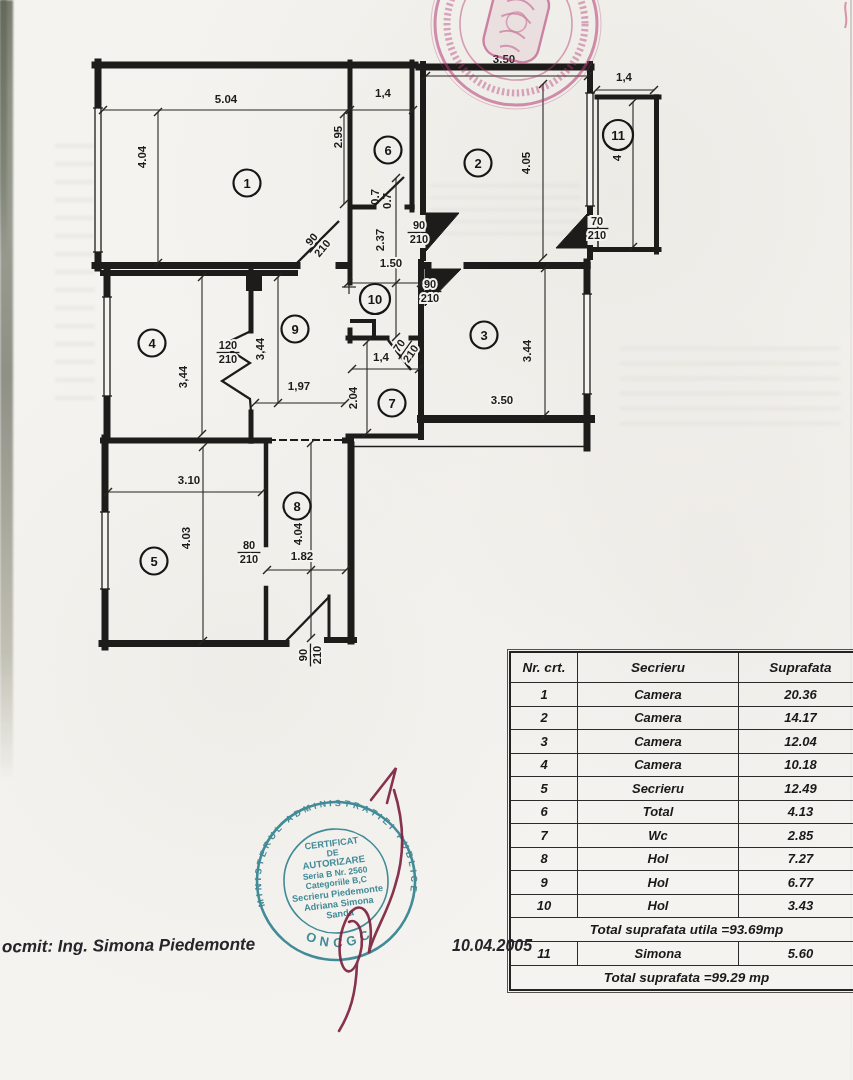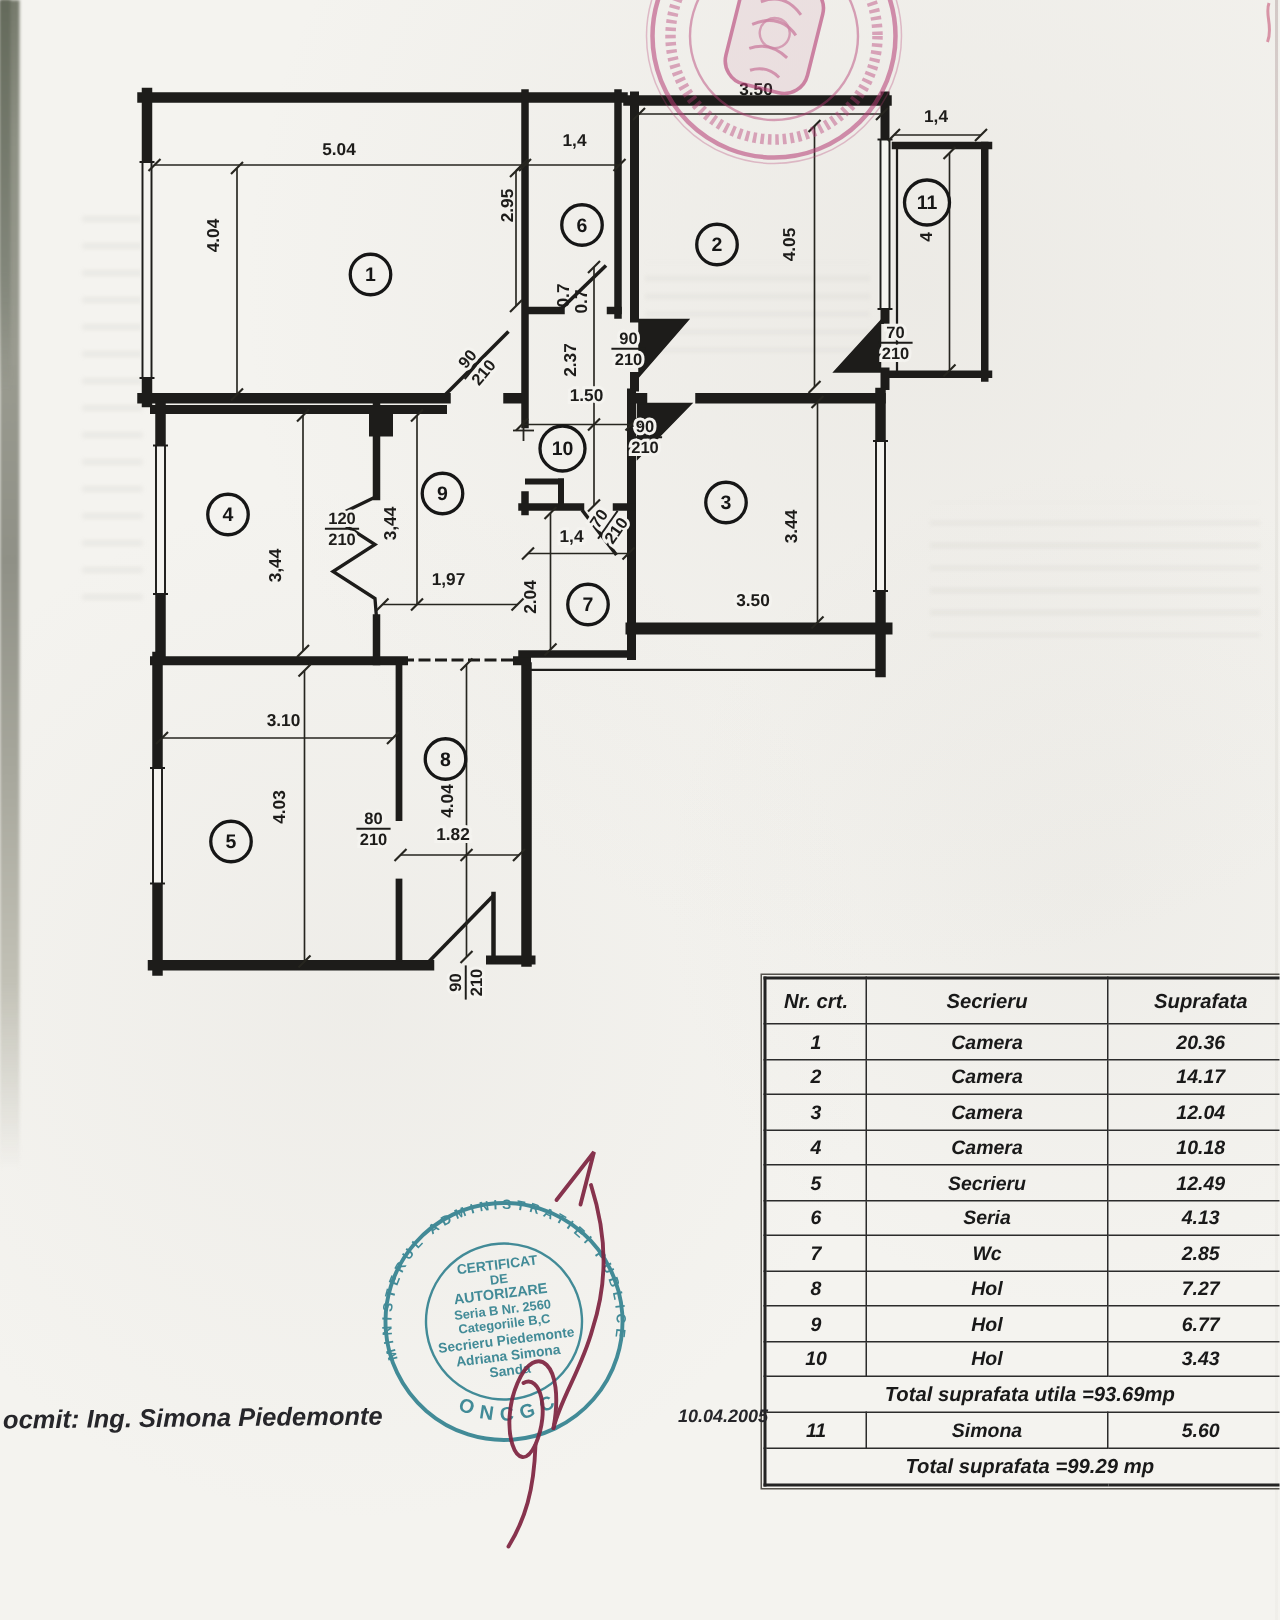--- a/index.html
+++ b/index.html
@@ -51,21 +51,21 @@
   }
   .area-table{border:2.5px solid #232323;outline:1px solid #55524c;outline-offset:1px;}
   .area-table th{height:23px;font-size:13.5px;}
   .area-table td{height:16.5px;}
   .area-table .tot td{font-size:13.5px;height:17px;}
   .bottom-line{
     position:absolute;font-style:italic;font-weight:700;color:#26262a;
     white-space:nowrap;
   }
   #prepared{left:2px;top:936px;font-size:17px;transform:rotate(-0.6deg);}
-  #datefield{left:452px;top:937px;font-size:12px;}
+  #datefield{left:452px;top:937px;font-size:16px;}
 </style>
 </head>
 <body>
 
 <div class="edge-band"></div>
 <div class="edge-band2"></div>
 <div class="right-edge"></div>
 <div class="smudge sm1"></div>
 <div class="smudge sm2"></div>
 <div class="smudge sm3"></div>
@@ -427,21 +427,21 @@
         <td>Camera</td>
         <td>10.18</td>
       </tr>
       <tr>
         <td>5</td>
         <td>Secrieru</td>
         <td>12.49</td>
       </tr>
       <tr>
         <td>6</td>
-        <td>Seria</td>
+        <td>Total</td>
         <td>4.13</td>
       </tr>
       <tr>
         <td>7</td>
         <td>Wc</td>
         <td>2.85</td>
       </tr>
       <tr>
         <td>8</td>
         <td>Hol</td>

